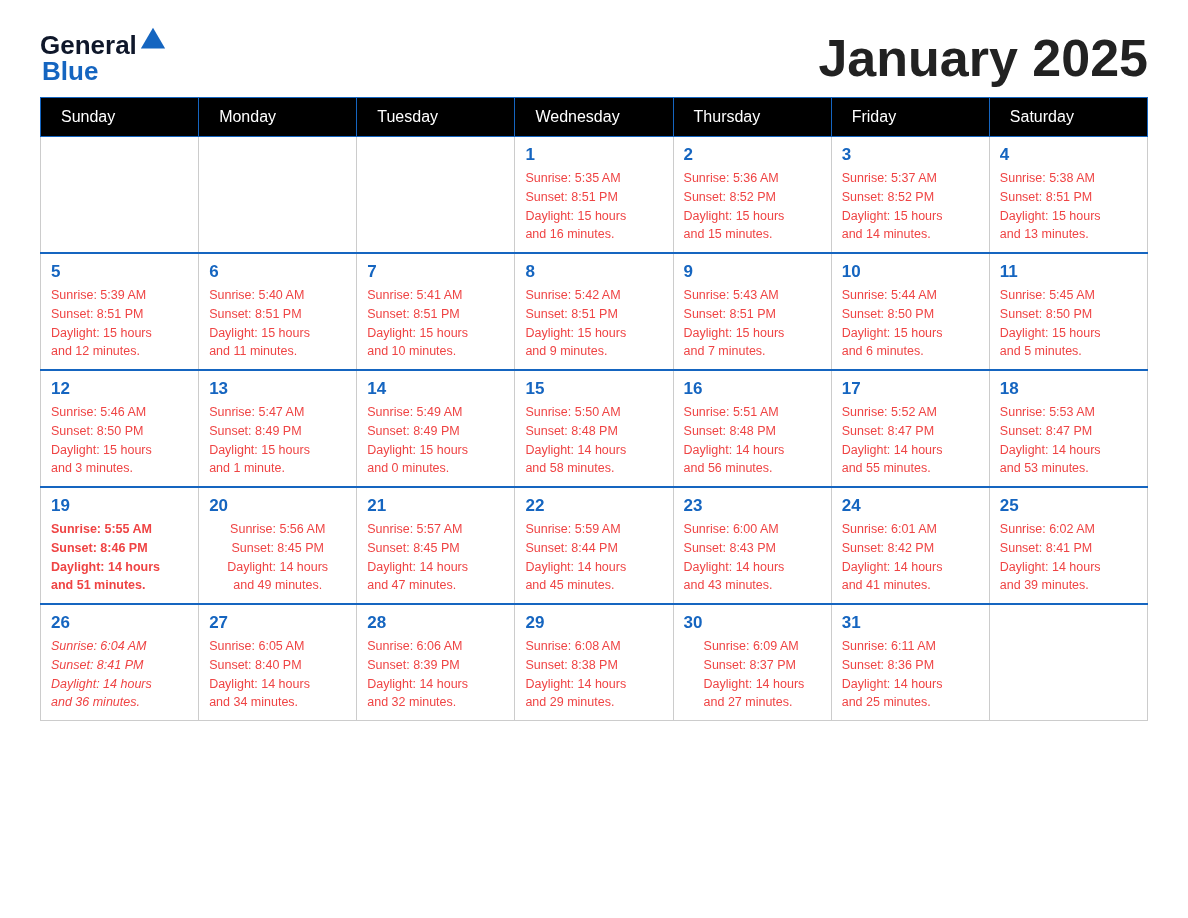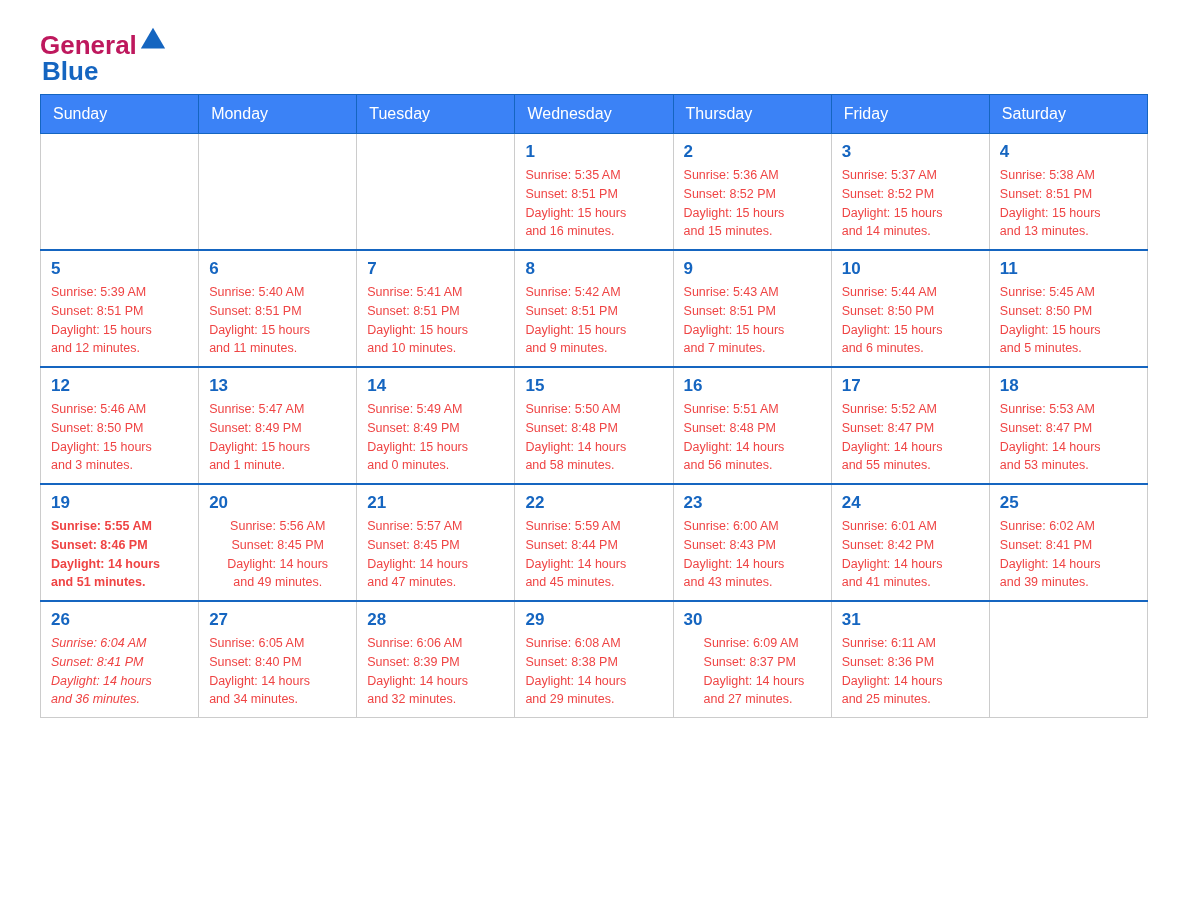--- a/index.html
+++ b/index.html
@@ -17,21 +17,21 @@
       margin-bottom: 10px;
     }
     .logo {
       display: flex;
       align-items: center;
       gap: 0px;
     }
     .logo-text-general {
       font-size: 26px;
       font-weight: bold;
-      color: #be185d;
+      color: #0f172a;
     }
     .logo-text-blue {
       font-size: 26px;
       font-weight: bold;
       color: #1565c0;
     }
     .logo-icon {
       width: 28px;
       height: 28px;
       margin-left: 2px;
@@ -50,25 +50,25 @@
       font-size: 22px;
       color: #444;
       margin-top: 4px;
     }
     .calendar-table {
       width: 100%;
       border-collapse: collapse;
       margin-top: 10px;
     }
     .calendar-table th {
-      background-color: #3b82f6;
+      background-color: #000000;
       color: #fff;
       font-size: 16px;
       font-weight: normal;
-      padding: 10px 12px;
+      padding: 10px 20px;
       text-align: left;
       border: 1px solid #1565c0;
     }
     .calendar-table td {
       border: 1px solid #ccc;
       vertical-align: top;
       padding: 8px 10px;
       width: 14.28%;
       min-height: 100px;
     }
@@ -97,20 +97,21 @@
 <div class="header">
   <div class="logo">
     <div style="line-height:1;">
       <span class="logo-text-general">General</span><svg class="logo-icon" viewBox="0 0 30 30" xmlns="http://www.w3.org/2000/svg">
           <polygon points="15,2 28,24 2,24" fill="#1565c0"></polygon>
         </svg><br>
       <span class="logo-text-blue" style="margin-left:2px;">Blue</span>
     </div>
   </div>
   <div class="title-area">
+    <div class="month-title">January 2025</div>
   </div>
 </div>
 
 <table class="calendar-table">
   <thead>
     <tr>
     <th>Sunday</th>
         <th>Monday</th>
         <th>Tuesday</th>
         <th>Wednesday</th>

